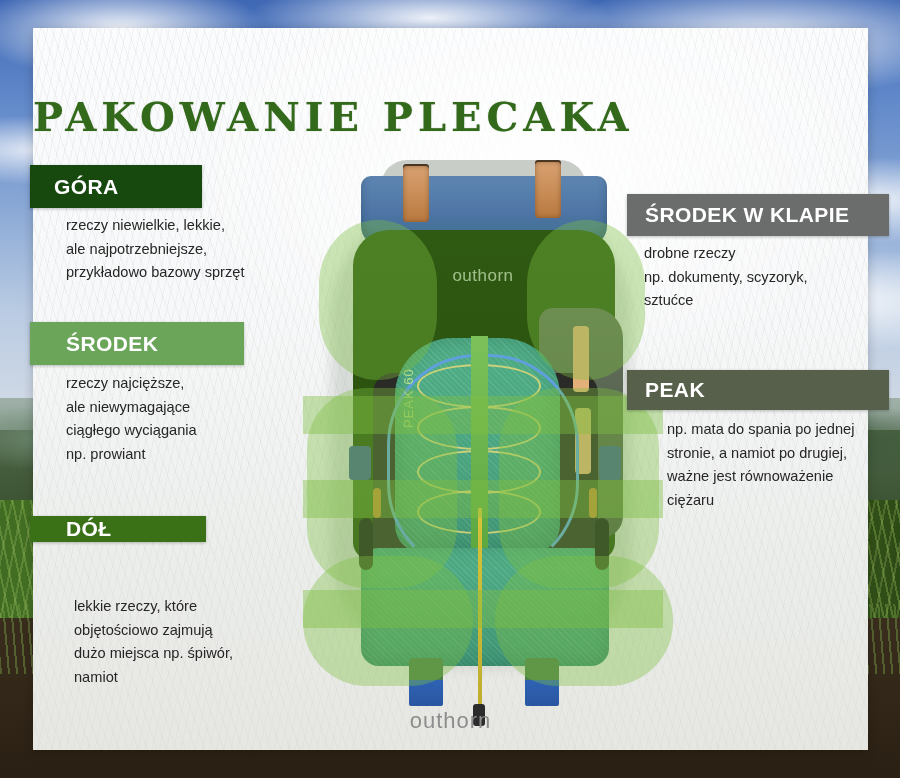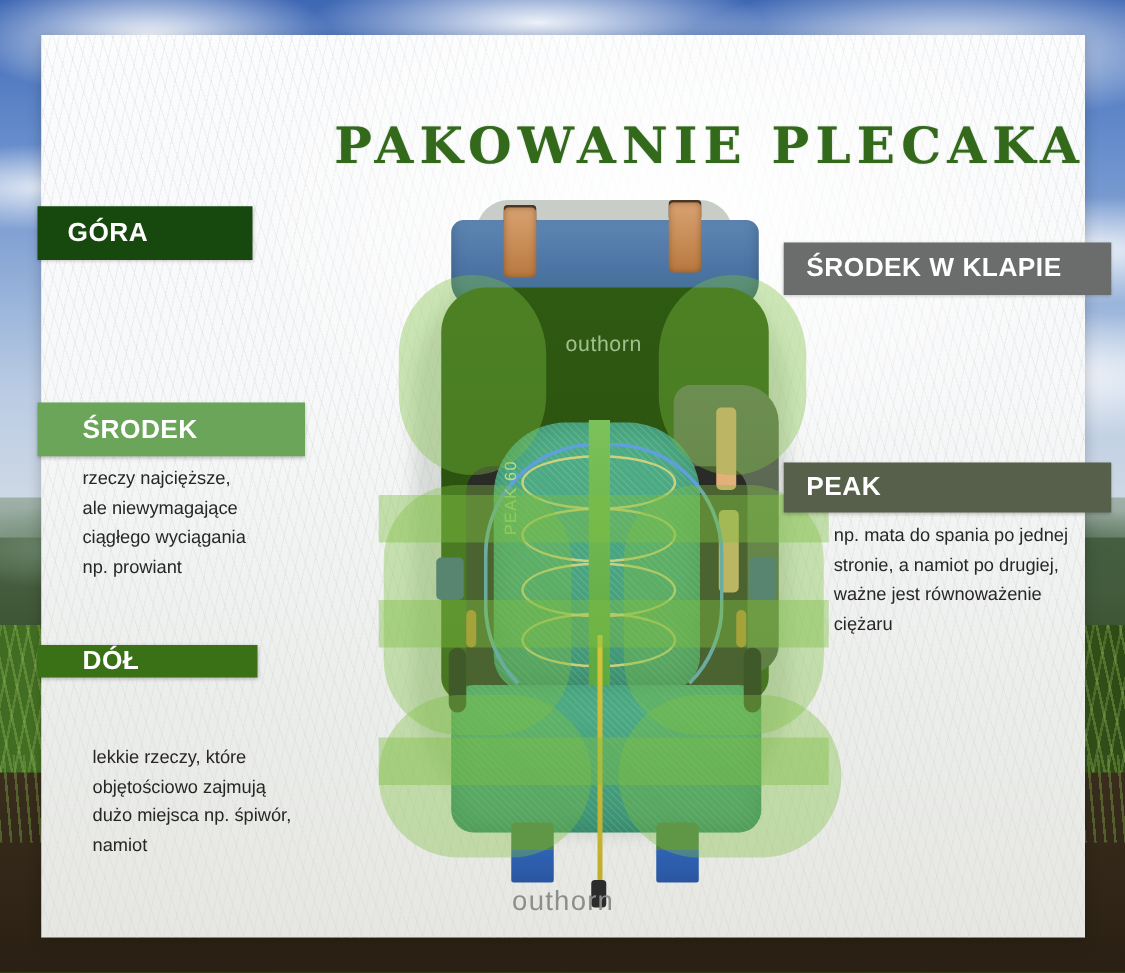--- a/index.html
+++ b/index.html
@@ -60,21 +60,21 @@
     background:
       radial-gradient(ellipse 500px 300px at 60% 20%, #ffffff, rgba(255,255,255,0) 70%),
       repeating-linear-gradient(102deg, rgba(215,215,210,.30) 0 1px, rgba(0,0,0,0) 1px 7px),
       repeating-linear-gradient(71deg, rgba(205,205,200,.22) 0 1px, rgba(0,0,0,0) 1px 9px),
       linear-gradient(#fbfcfd 0%, #f7f8f9 40%, #eceeec 72%, #e6e7e2 100%);
     box-shadow:0 2px 10px rgba(0,0,0,.22);
   }
 
   
   #title{
-    position:absolute;left:0;top:38px;width:835px;text-align:right;
+    position:absolute;left:0;top:38px;width:835px;text-align:left;
     font-family:"DejaVu Serif", serif;
     font-size:40px;letter-spacing:5px;color:#33691b;font-weight:700;
     text-shadow:0 0 1px rgba(40,90,20,.5);
   }
 
   
   .band{
     position:absolute;display:flex;align-items:center;
     color:#ffffff;font-weight:700;font-size:21px;letter-spacing:.4px;
     box-shadow:0 1px 3px rgba(0,0,0,.25);
@@ -293,34 +293,40 @@
     <div class="blob b3"></div>
     <div class="blob b4"></div>
     <div class="blob b5"></div>
     <div class="blob b6"></div>
     <div class="bandstripe s1"></div>
     <div class="bandstripe s2"></div>
     <div class="bandstripe s3"></div>
   </div>
 
   <div class="band left" id="band-gora">GÓRA</div>
+  <div class="body-txt" id="txt-gora">rzeczy niewielkie, lekkie,
+ale najpotrzebniejsze,
+przykładowo bazowy sprzęt</div>
 
   <div class="band left" id="band-srodek">ŚRODEK</div>
   <div class="body-txt" id="txt-srodek">rzeczy najcięższe,
 ale niewymagające
 ciągłego wyciągania
 np. prowiant</div>
 
   <div class="band left" id="band-dol">DÓŁ</div>
   <div class="body-txt" id="txt-dol">lekkie rzeczy, które
 objętościowo zajmują
 dużo miejsca np. śpiwór,
 namiot</div>
 
   <div class="band right" id="band-klapa">ŚRODEK W KLAPIE</div>
+  <div class="body-txt" id="txt-klapa">drobne rzeczy
+np. dokumenty, scyzoryk,
+sztućce</div>
 
   <div class="band right" id="band-boki">PEAK</div>
   <div class="body-txt" id="txt-boki">np. mata do spania po jednej
 stronie, a namiot po drugiej,
 ważne jest równoważenie
 ciężaru</div>
 
   <div id="footer-logo">outhorn</div>
 </div>
 

